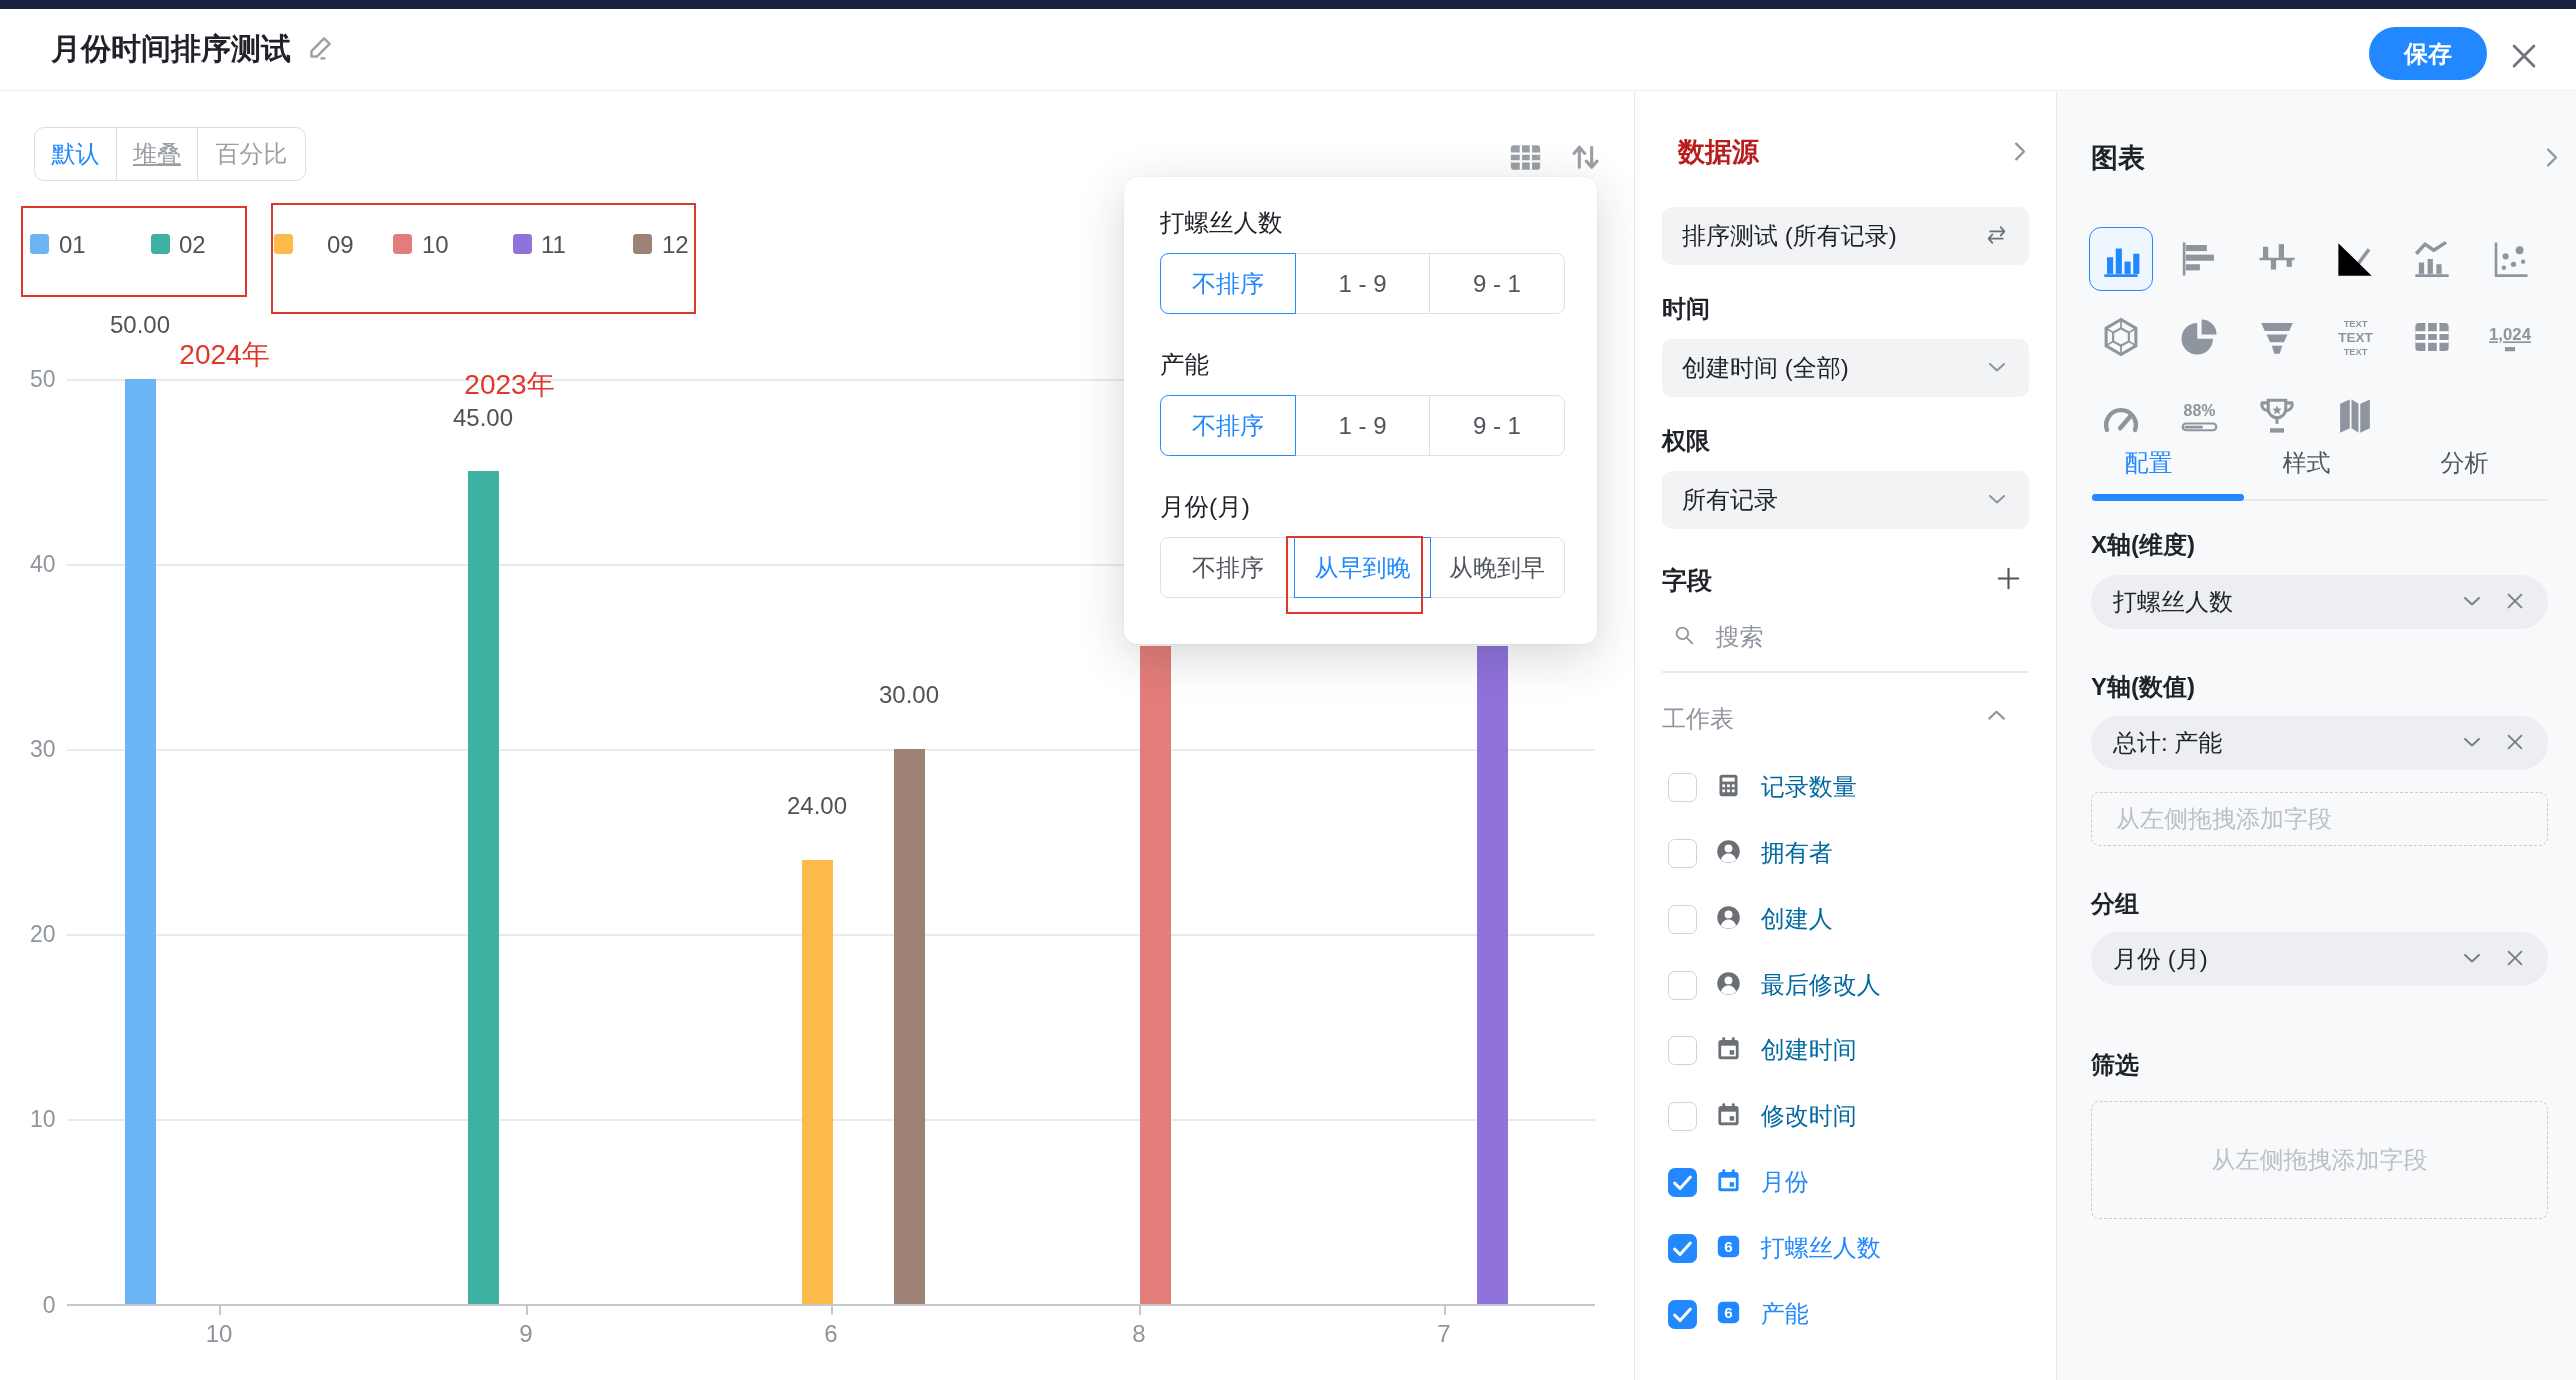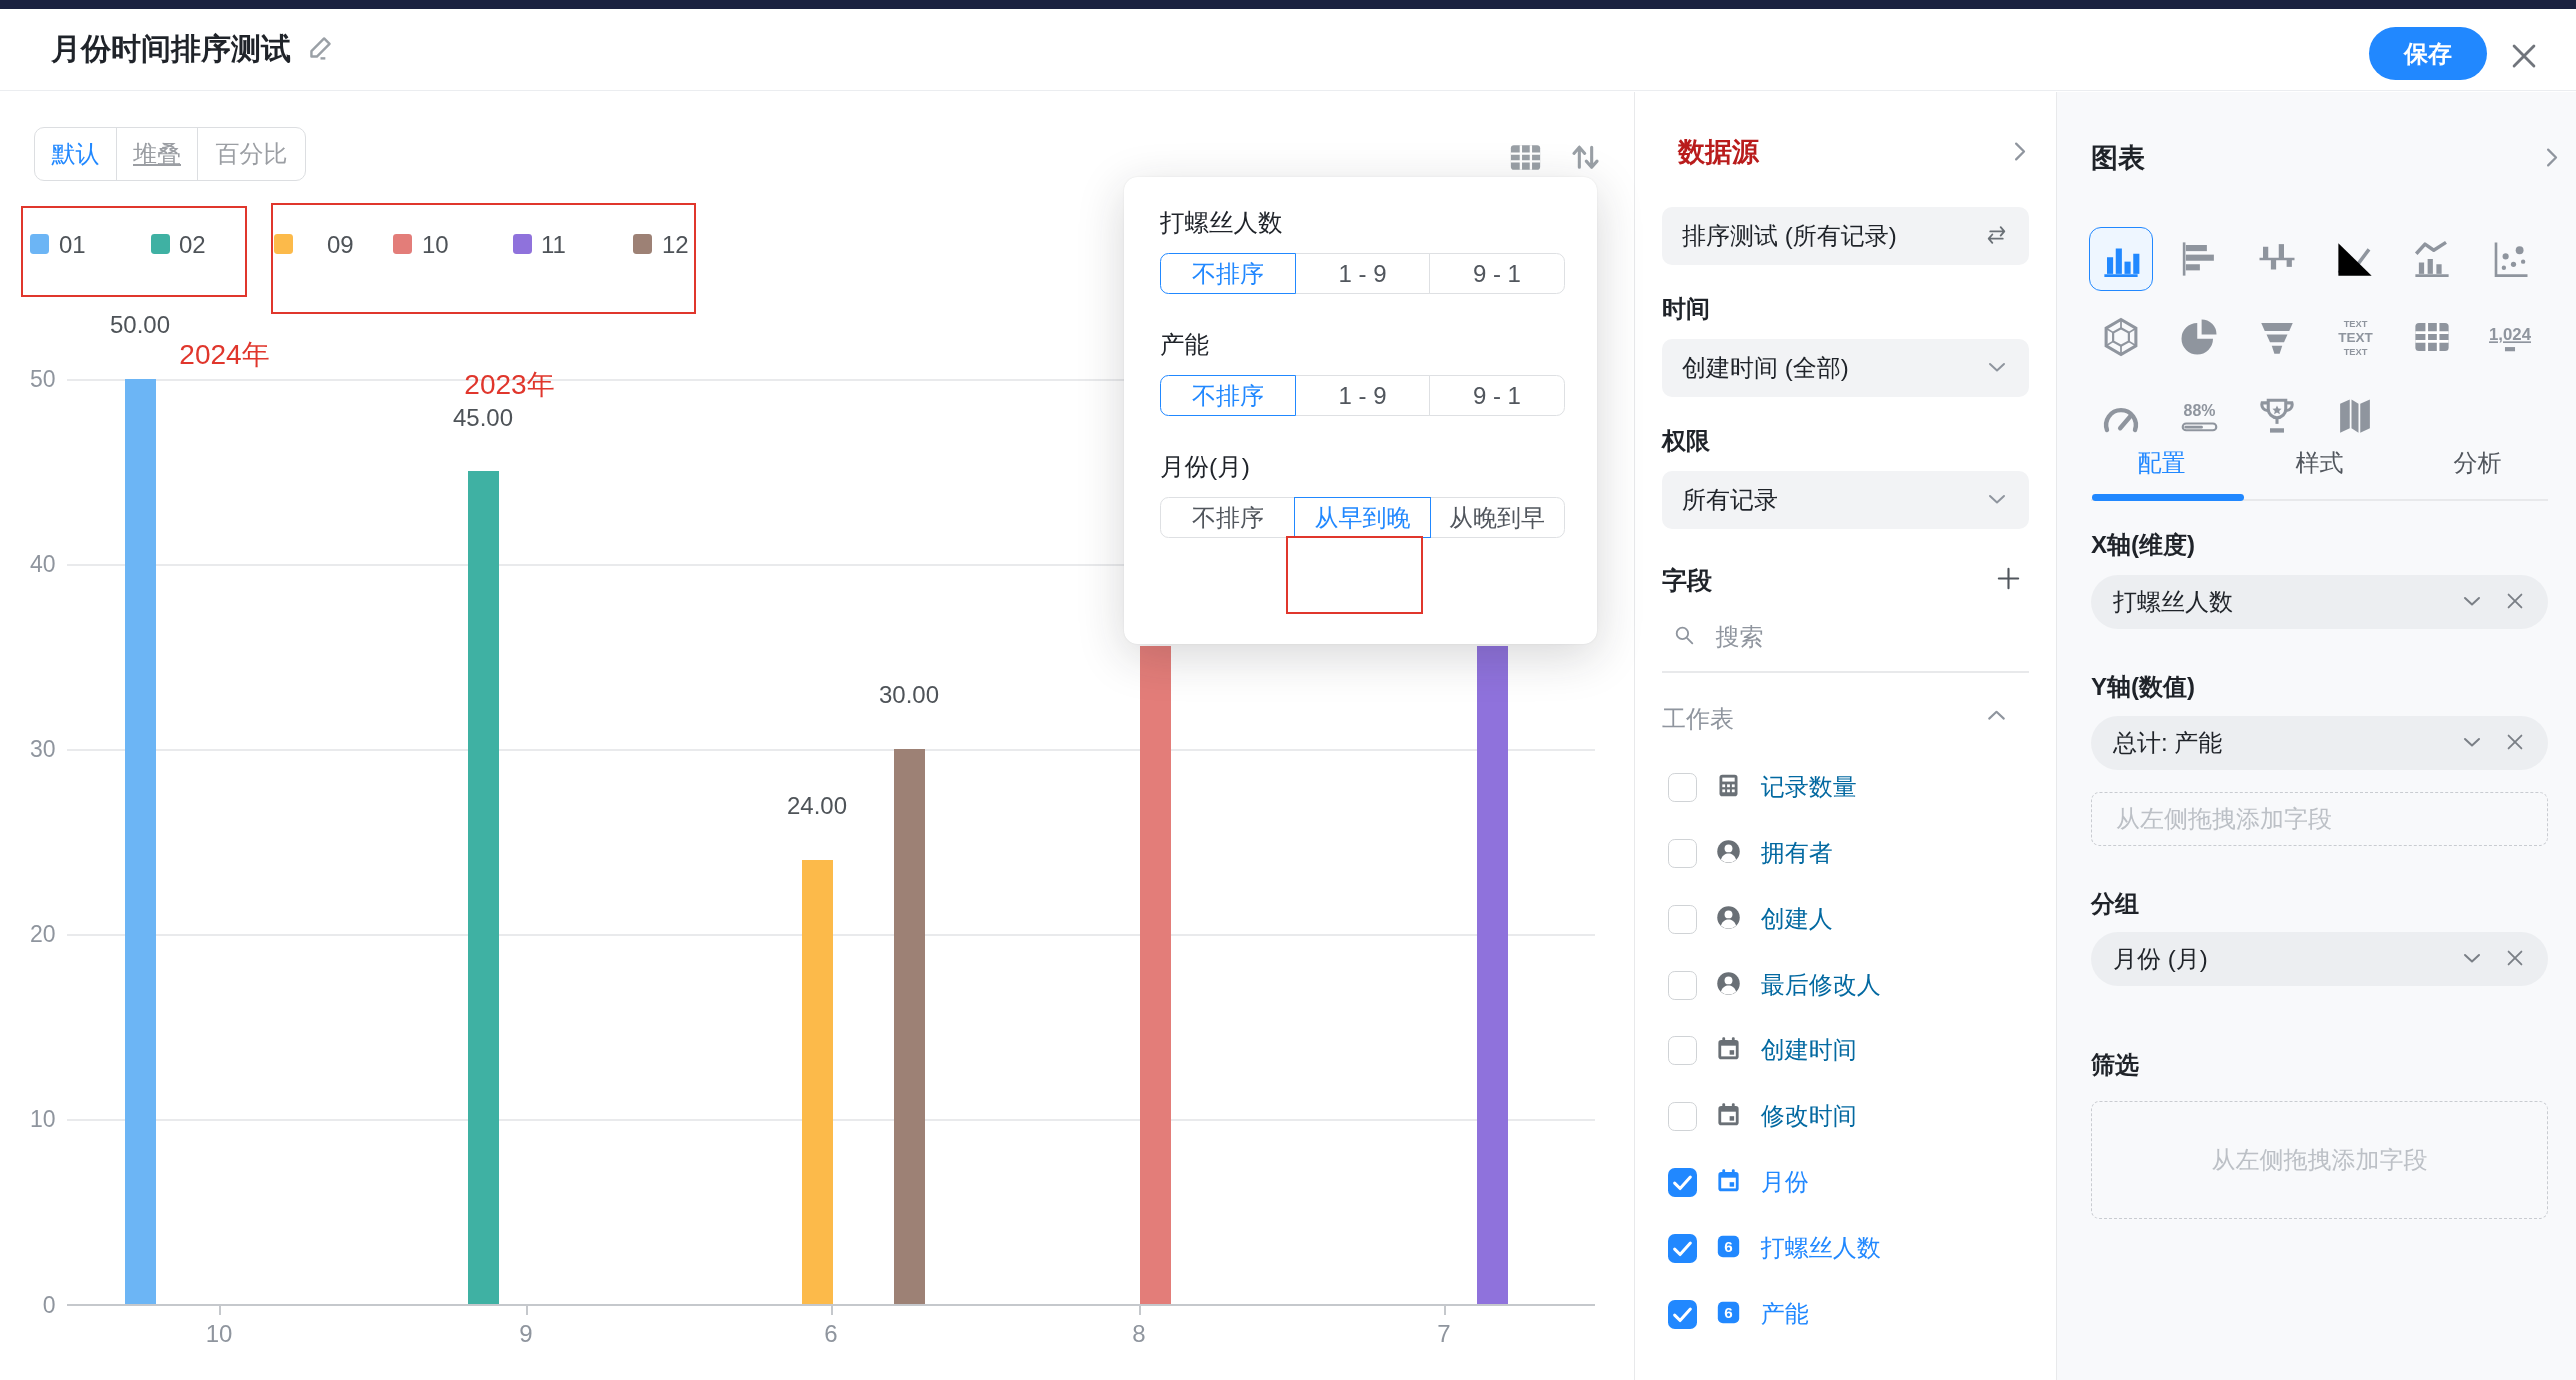--- a/index.html
+++ b/index.html
@@ -53,21 +53,21 @@
   .xtick-lab { width:76px; text-align:center; font-size:24px; color:#8f959e; }
   .xtick-mark { width:1.7px; height:11px; background:#c5c8cc; top:1212px; }
   .bar { width:31px; }
   .bar-label { width:110px; text-align:center; font-size:24px; color:#4e5358; }
 
   
   #popup { left:1124px; top:85px; width:473px; height:467px; background:#fff;
     border-radius:13.5px; box-shadow:0 12px 47px rgba(31,35,41,.18), 0 0 1.7px rgba(31,35,41,.10);
     z-index:20; padding:29px 32px 0 36px; }
   .pg-label { font-size:24.5px; color:#1f2329; height:25px; margin-bottom:22px; }
-  .pg-row { display:flex; width:405px; height:41px; margin-bottom:34px; }
+  .pg-row { display:flex; width:405px; height:61px; margin-bottom:34px; }
   .pg-opt { flex:1; display:flex; align-items:center; justify-content:center; font-size:24px;
     color:#51565d; background:#fff; border:1.7px solid #dee0e3; margin-left:-1.7px;
     cursor:pointer; position:relative; }
   .pg-opt:first-child { margin-left:0; border-radius:8.5px 0 0 8.5px; }
   .pg-opt:last-child { border-radius:0 8.5px 8.5px 0; }
   .pg-opt.sel { border-color:#2188ff; color:#2188ff; z-index:2; }
 
   
   .sec-label { font-size:24px; font-weight:700; color:#1f2329; }
   .gray-label { font-size:24px; color:#8f959e; }
@@ -503,21 +503,21 @@
           </svg>
         </div>
         <div class="abs icon-cell" style="left: 266px; top: 292px;">
           <svg width="42" height="42" viewBox="0 0 48 48">
             <path d="M7 10l11-5v33l-11 5zM30 10l11-5v33l-11 5z" fill="#8f959e"></path>
             <path d="M20 5l8 5v33l-8-5z" fill="#8f959e"></path>
           </svg>
         </div>
       </div>
 
-    <div id="cfg-tabs" class="abs" style="left:34px; top:355px; width:457px; display:flex;gap:17px;">
+    <div id="cfg-tabs" class="abs" style="left:21px; top:355px; width:457px; display:flex;gap:17px;">
         <div class="cfg-tab active">配置</div>
         <div class="cfg-tab">样式</div>
         <div class="cfg-tab">分析</div>
       </div>
     <div class="abs divline" style="left:34px; top:407px; width:457px;"></div>
     <div class="abs" style="left:35px; top:402px; width:152px; height:6.8px; background:#2188ff; border-radius:3.4px; z-index:2;"></div>
 
     <div class="abs sec-label" style="left:34px; top:437px;">X轴(维度)</div>
     <div class="abs pill" style="left:34px; top:483px;">
       <span class="val">打螺丝人数</span>

